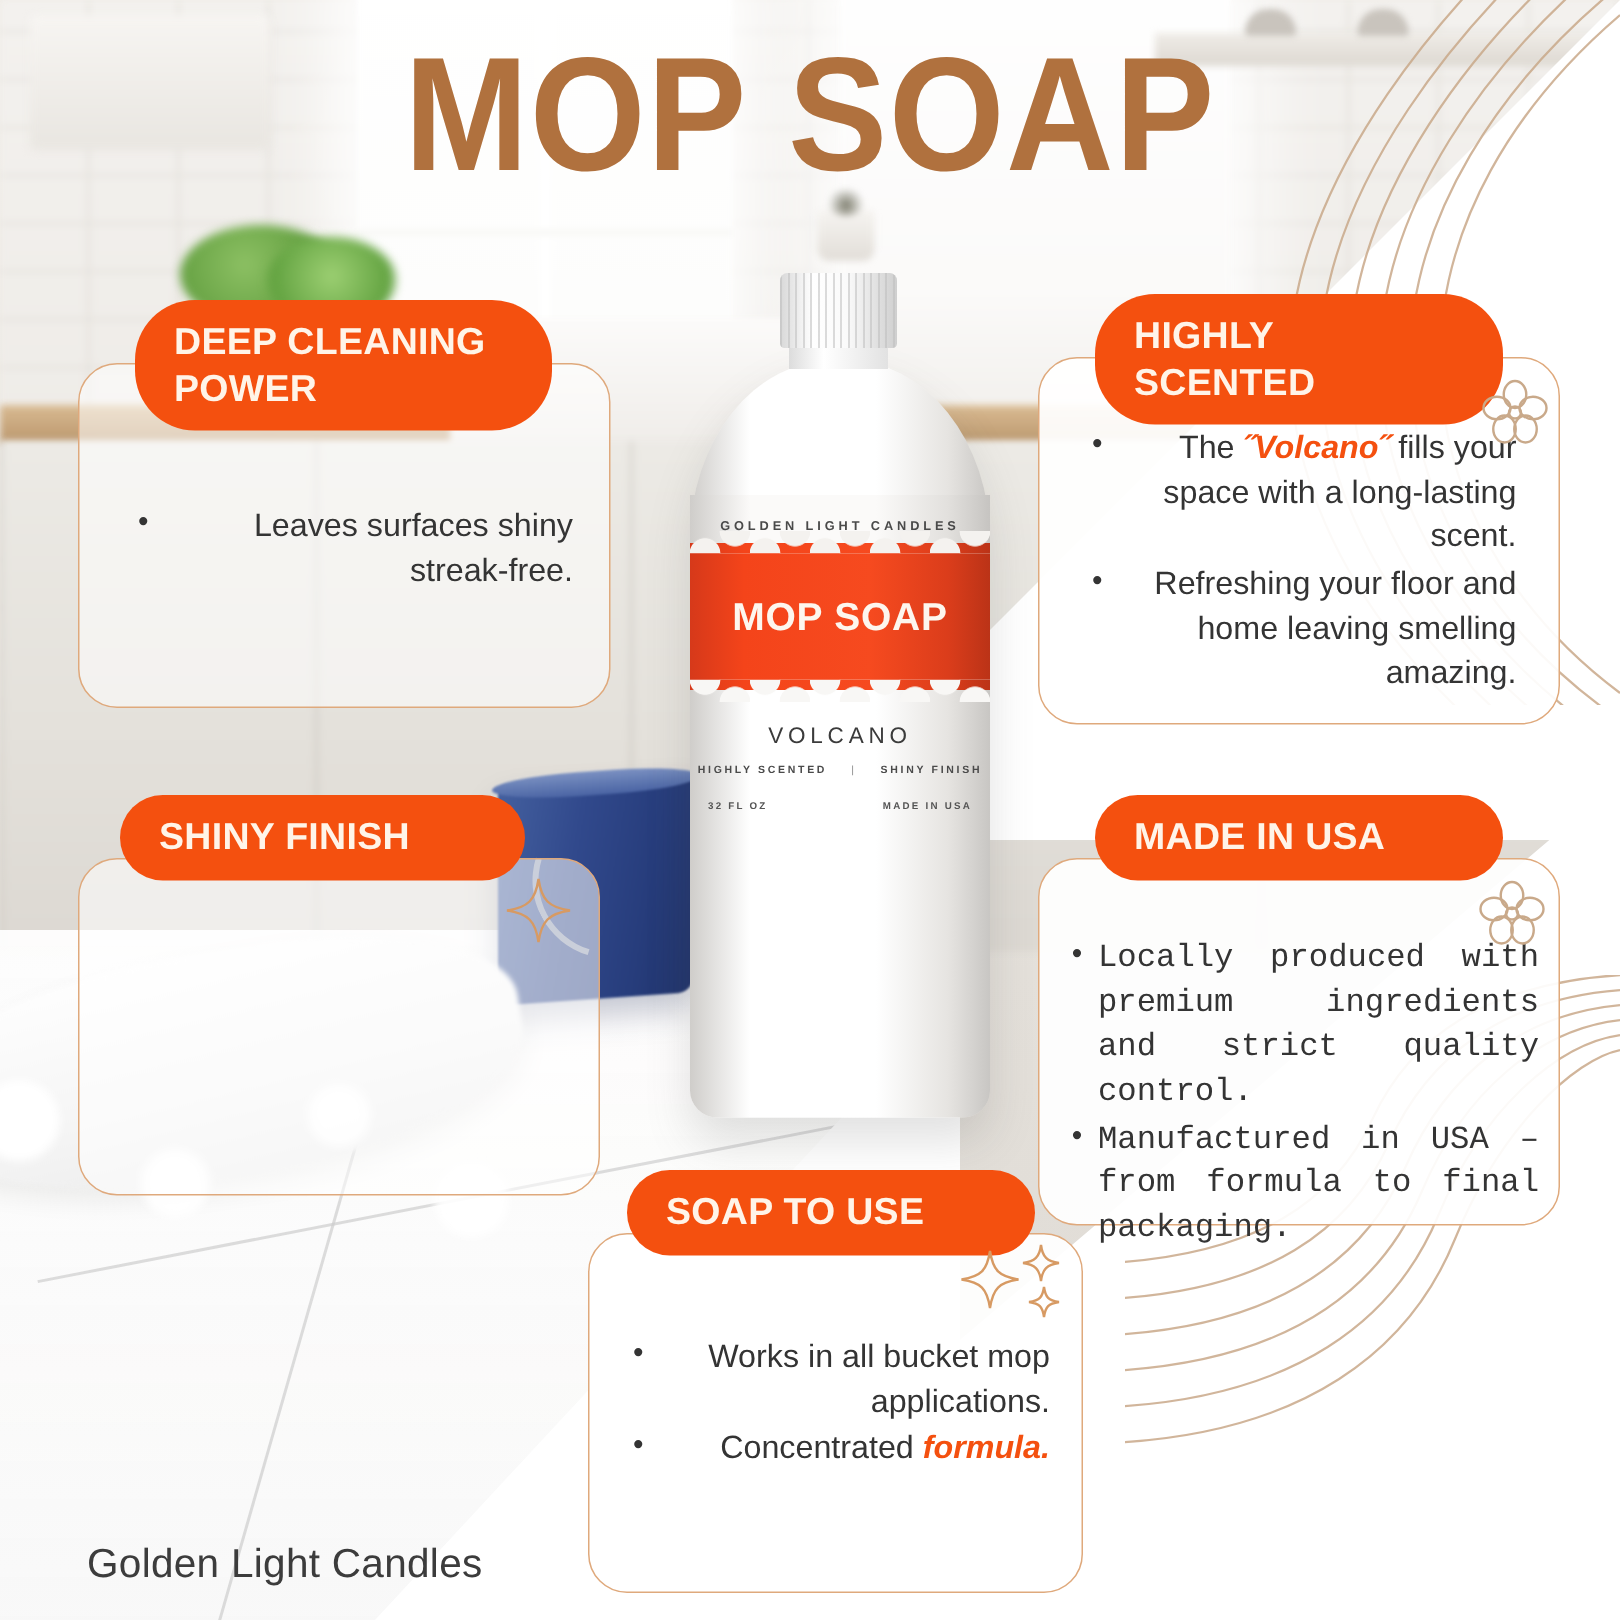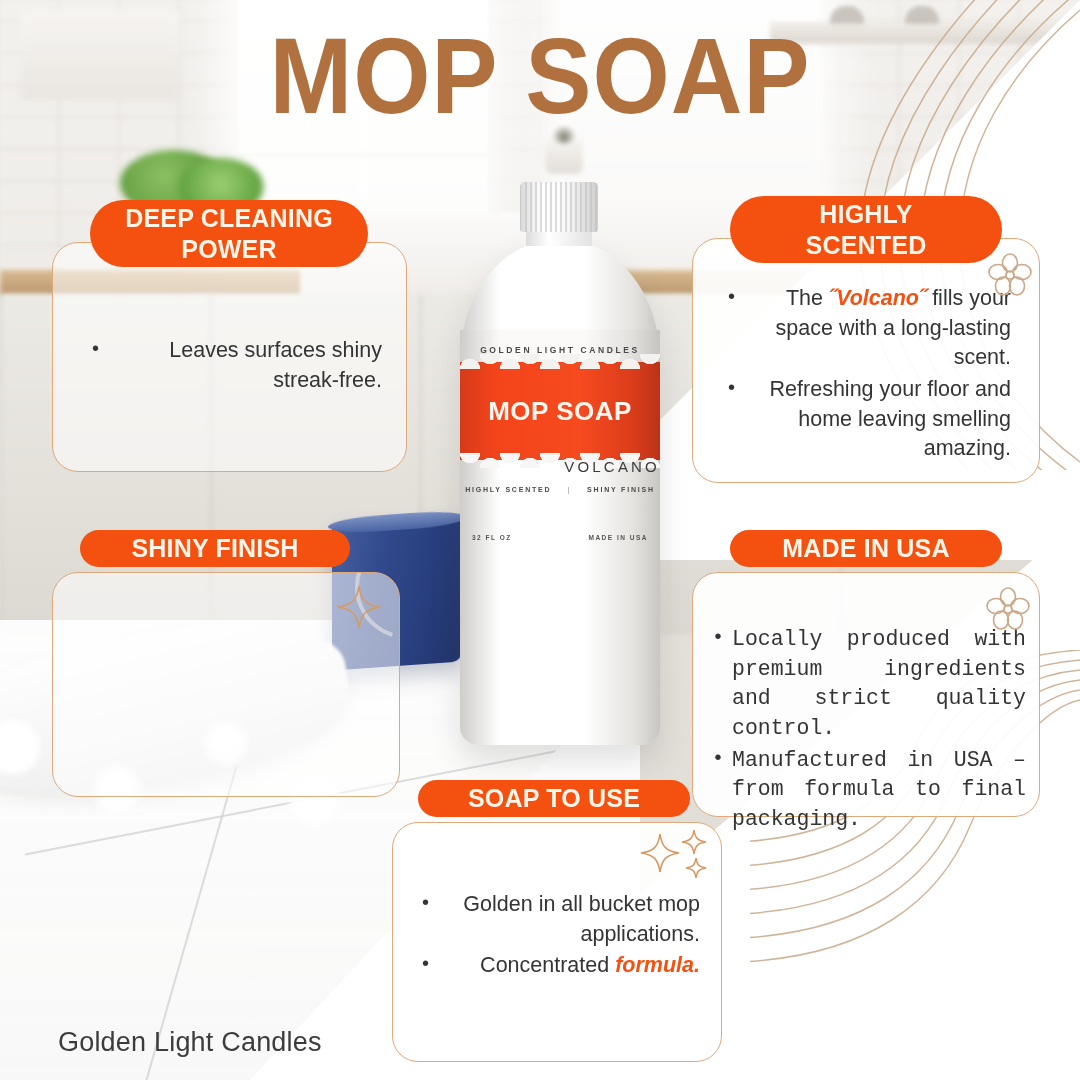--- a/index.html
+++ b/index.html
@@ -248,22 +248,22 @@
   .card.opaque .card-body { background: rgba(255,255,255,0.93); }
   .badge {
     position: absolute;
     top: 0;
     background: #F4500F;
     color: #FFF4E8;
     border-radius: 40px;
     font-weight: 700;
     font-size: 25px;
     line-height: 1.22;
-    text-align: center;
-    padding: 3px 26px;
+    text-align: left;
+    padding: 13px 26px;
     box-sizing: border-box;
     z-index: 4;
     letter-spacing: 0.2px;
   }
   .bullets {
     position: absolute;
     margin: 0;
     padding: 0;
     list-style: none;
     color: #343434;
@@ -385,22 +385,22 @@
   }
   .label-title {
     font-size: 26px;
     font-weight: 700;
     color: #fdf6ee;
     letter-spacing: 0.5px;
     z-index: 2;
   }
   .label-lower {
     position: absolute;
-    left: 8px; top: 276px; width: 200px; height: 66px;
-    text-align: right;
+    left: 8px; top: 300px; width: 200px; height: 66px;
+    text-align: center;
   }
   .scent-name {
     font-size: 15px;
     letter-spacing: 3.2px;
     color: #3b3b3b;
     font-weight: 500;
   }
   .label-attrs {
     display: flex;
     justify-content: center;
@@ -555,21 +555,21 @@
     <div class="card-body"></div>
     <div class="badge">SOAP TO USE</div>
     <svg style="position:absolute; right:6px; top:48px; width:78px; height:62px; z-index:5;" viewBox="0 0 78 62">
       <g stroke="#D79A63" stroke-width="1.6" fill="none">
         <path d="M22 6 C24 19 28 23 41 25 C28 27 24 31 22 44 C20 31 16 27 3 25 C16 23 20 19 22 6 Z"></path>
         <path d="M56 2 C57 10 60 13 68 14 C60 15 57 18 56 26 C55 18 52 15 44 14 C52 13 55 10 56 2 Z"></path>
         <path d="M58 30 C59 37 61 39 68 40 C61 41 59 43 58 50 C57 43 55 41 48 40 C55 39 57 37 58 30 Z"></path>
       </g>
     </svg>
     <ul class="bullets">
-      <li>Golden in all bucket mop applications.</li>
+      <li>Works in all bucket mop applications.</li>
       <li><span>Concentrated </span><span class="hl">formula.</span></li>
     </ul>
   </div>
 
   <div class="bottle-wrap">
     <div class="bottle-body"></div>
     <div class="bottle-neck"></div>
     <div class="bottle-cap"></div>
 
     <div class="label-top">

